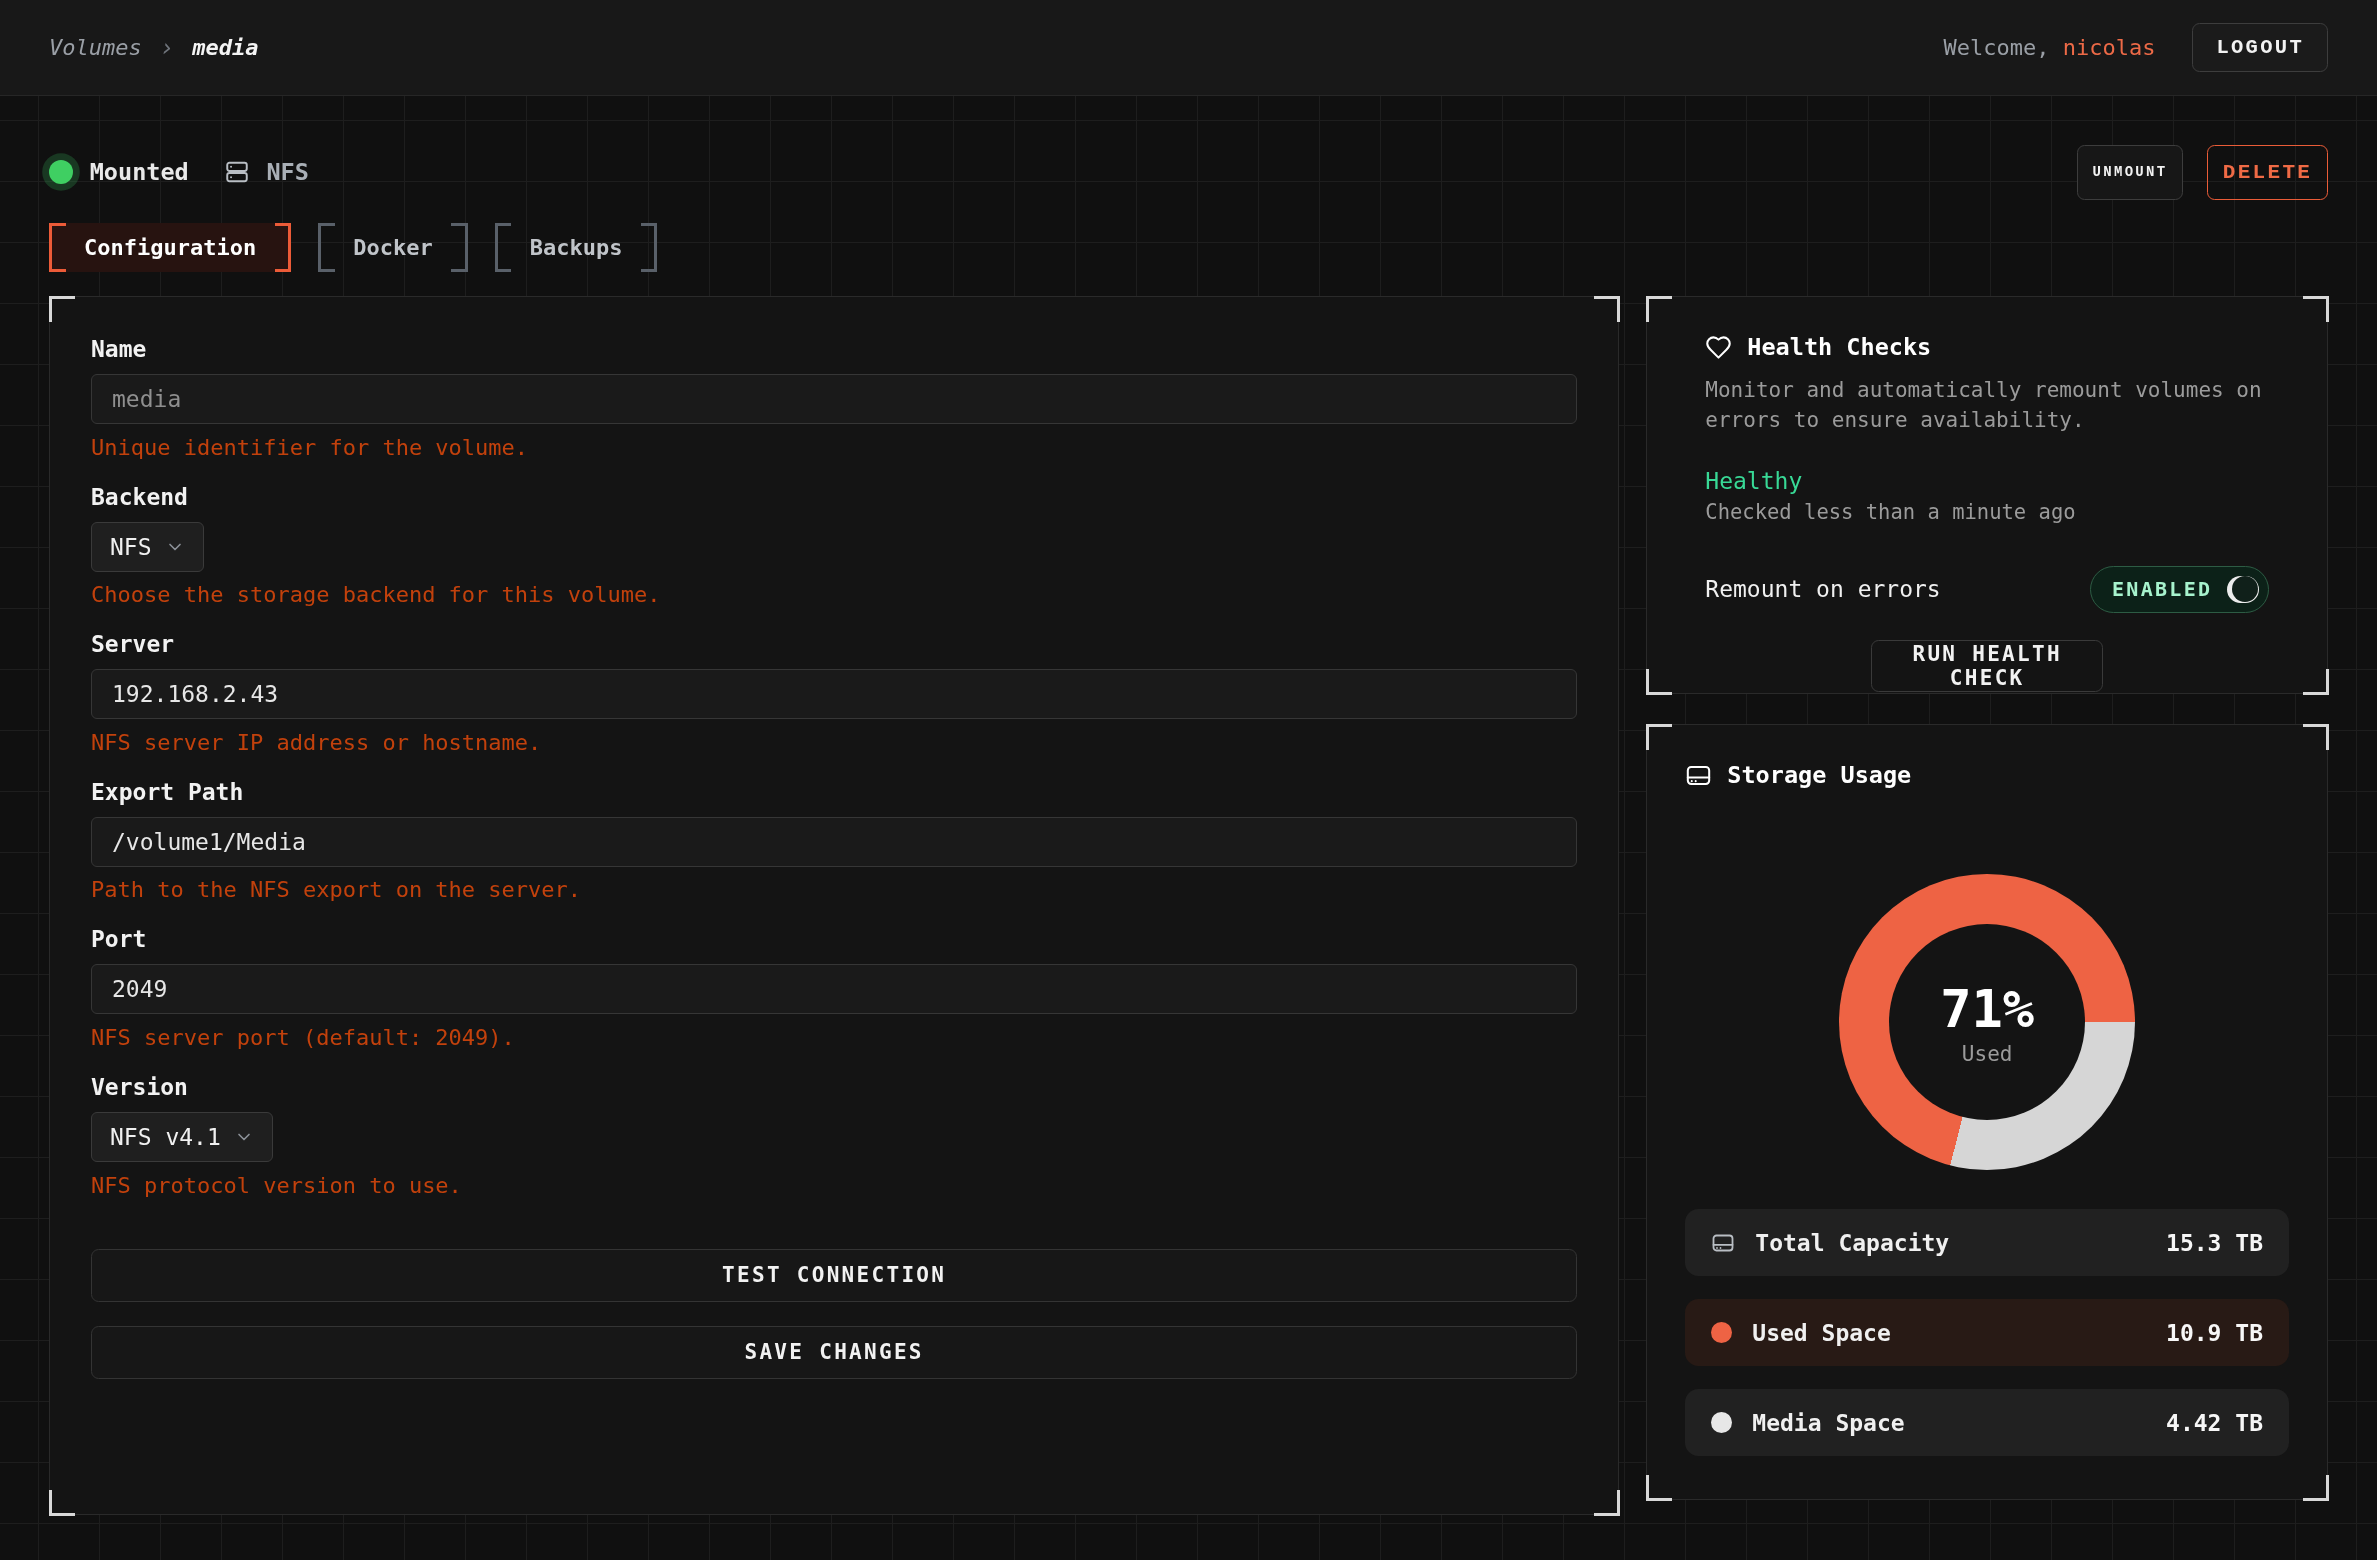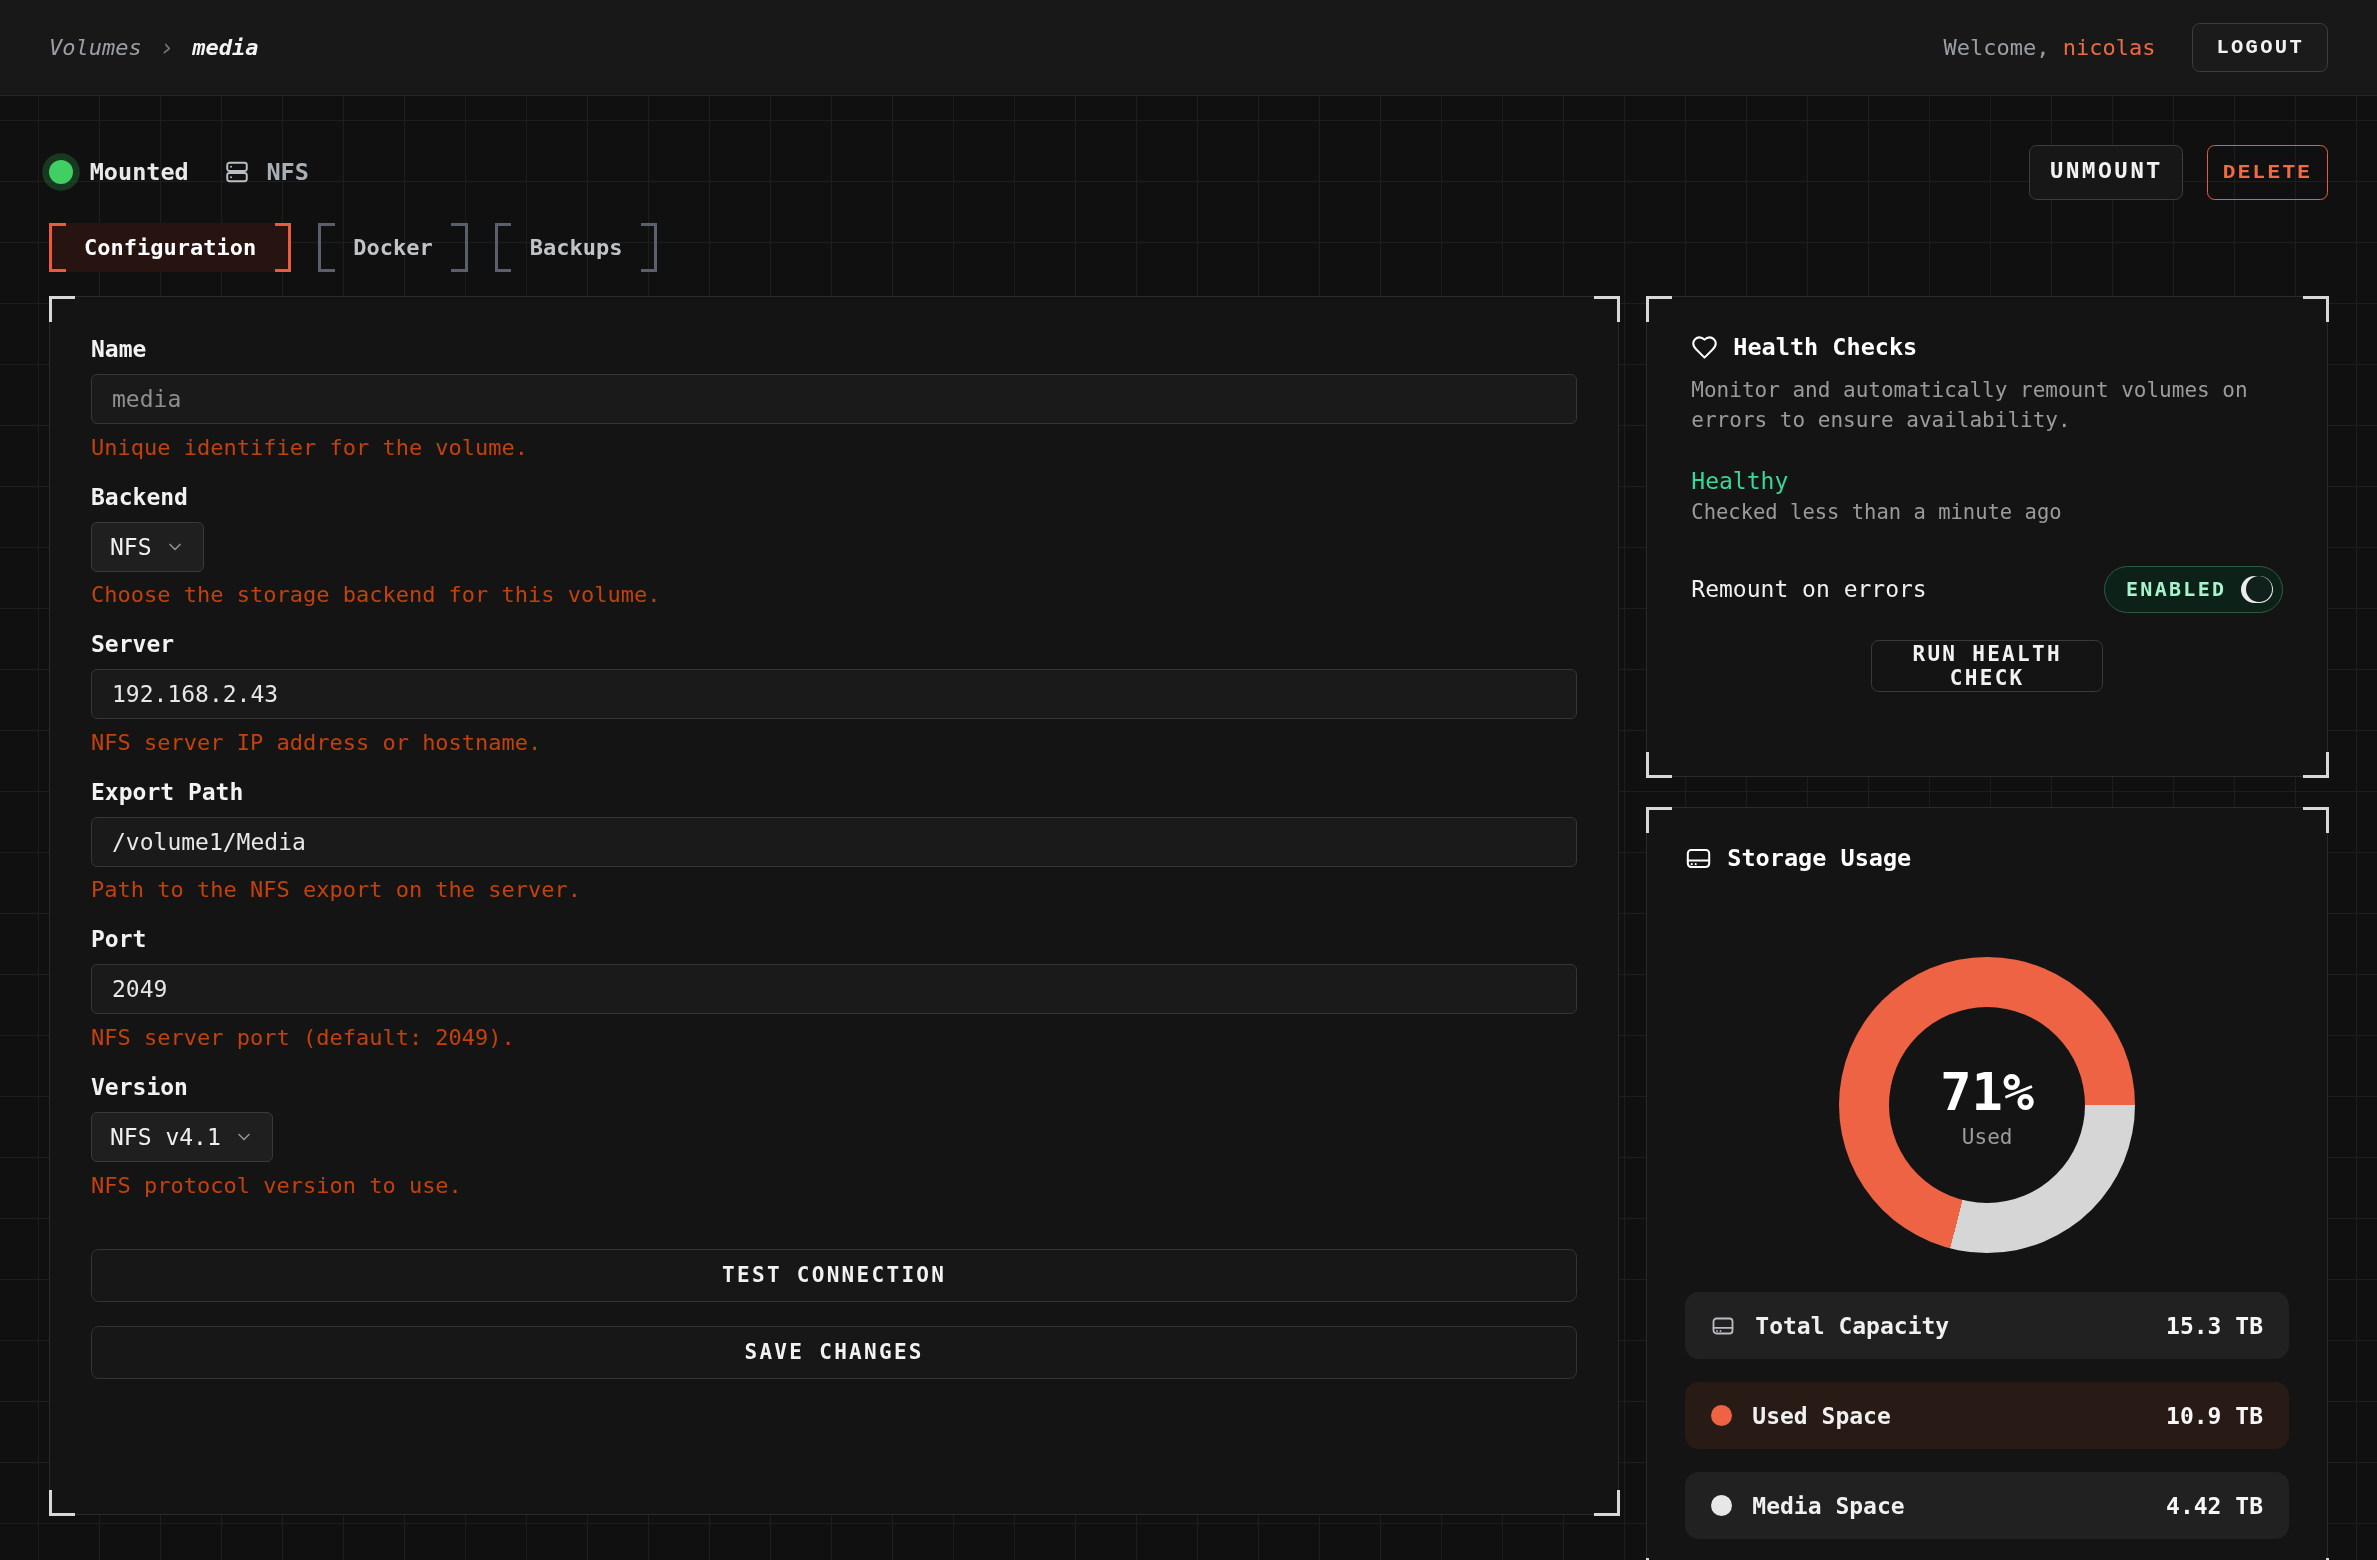--- a/index.html
+++ b/index.html
@@ -35,21 +35,21 @@
 
   
   .statusbar { padding-top:49px; height:103px; display:flex; align-items:center; justify-content:space-between; }
   .status-left { display:flex; align-items:center; gap:35px; }
   .mount-group, .backend-group { display:flex; align-items:center; gap:16.7px; }
   .pulse-dot { width:24px; height:24px; border-radius:50%; background:#3fcf62; box-shadow:0 0 0 6.8px rgba(52,160,84,.28); }
   .mount-label { font-size:23.5px; font-weight:bold; color:#e9e9e9; }
   .backend-group { color:#a9afb6; }
   .backend-label { font-size:23.5px; font-weight:bold; }
   .status-actions { display:flex; gap:24px; }
-  .unmount-btn { width:154px; height:55px; font-size:23px; background:#171717; }
+  .unmount-btn { width:106px; height:55px; font-size:14px; background:#171717; }
   .delete-btn  { width:121px; height:55px; font-size:21px; background:transparent;
                  border-color:#ea5c38; color:#ef6a45; }
 
   
   .tabs { margin-top:24px; height:49px; display:flex; gap:27px; }
   .tab {
     position:relative; height:49px; padding:0 35px; background:transparent; border:none;
     font-size:22px; font-weight:bold; color:#c0c4c9; cursor:pointer;
   }
   .tab::before, .tab::after { content:""; position:absolute; top:0; bottom:0; width:13.6px; border:3px solid #596069; }
@@ -62,21 +62,21 @@
   .cards { margin-top:24px; display:flex; gap:27px; align-items:flex-start; }
   .card { position:relative; background:#141414; border:1.5px solid #2a2a2a; }
   .bk { position:absolute; width:26px; height:26px; border:0 solid #d8d8d8; }
   .bk-tl { top:-1.5px; left:-1.5px;  border-top-width:3.8px; border-left-width:3.8px; }
   .bk-tr { top:-1.5px; right:-1.5px; border-top-width:3.8px; border-right-width:3.8px; }
   .bk-bl { bottom:-1.5px; left:-1.5px;  border-bottom-width:3.8px; border-left-width:3.8px; }
   .bk-br { bottom:-1.5px; right:-1.5px; border-bottom-width:3.8px; border-right-width:3.8px; }
 
   .main-card { width:1571px; height:1219px; padding:39px 41px; }
   .side-col { width:682px; display:flex; flex-direction:column; gap:30px; }
-  .health-card  { height:481px;  padding:36px 44px; }
+  .health-card  { height:398px;  padding:36px 58px; }
   .storage-card { height:776px; padding:36px 38px; }
 
   
   .field { margin-bottom:23px; }
   .field-label { font-size:23px; font-weight:bold; color:#f2f2f2; margin-bottom:12px; }
   .text-input {
     width:100%; height:50px; background:#1a1a1a; border:1.5px solid #363636; border-radius:6px;
     color:#e7e7e7; font-size:23px; padding:0 20px; outline:none;
   }
   .text-input.muted { color:#8f8f8f; }

